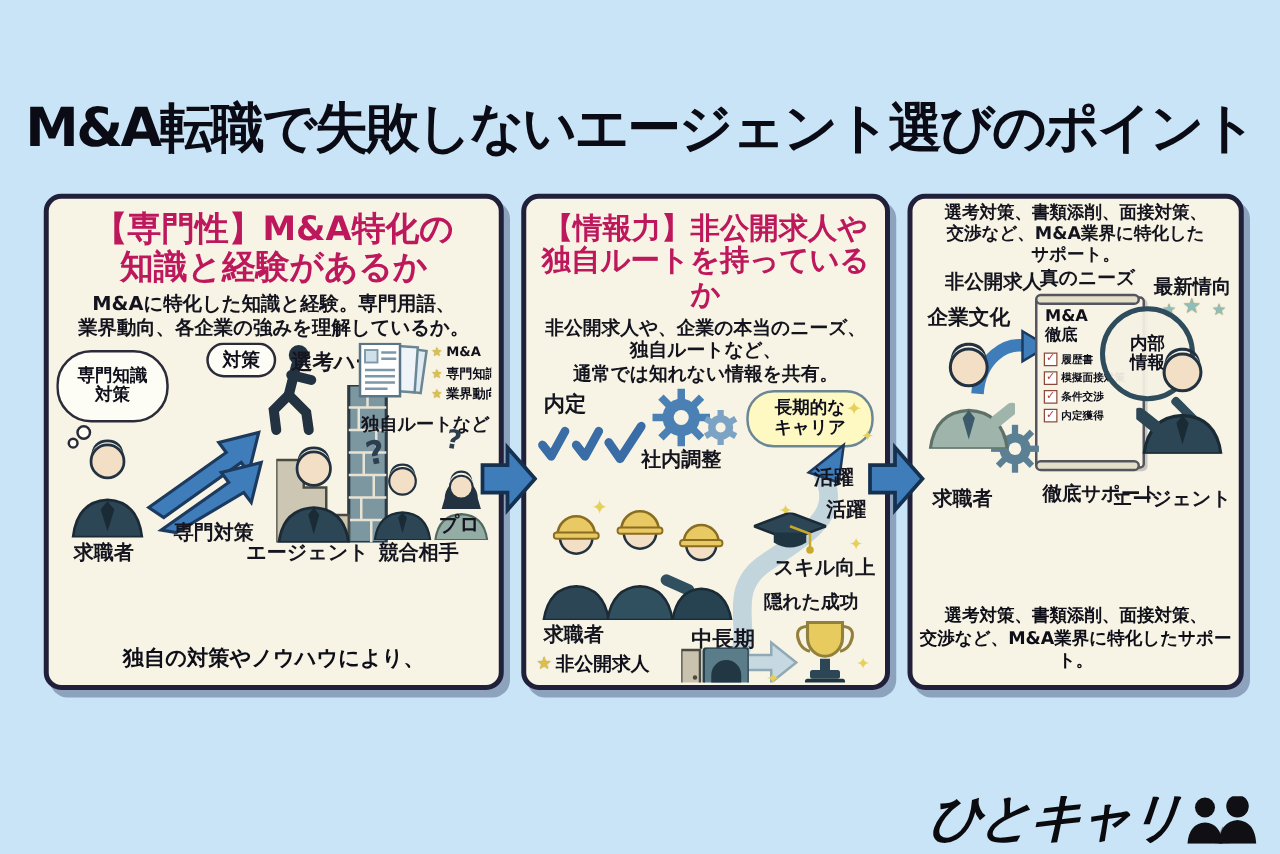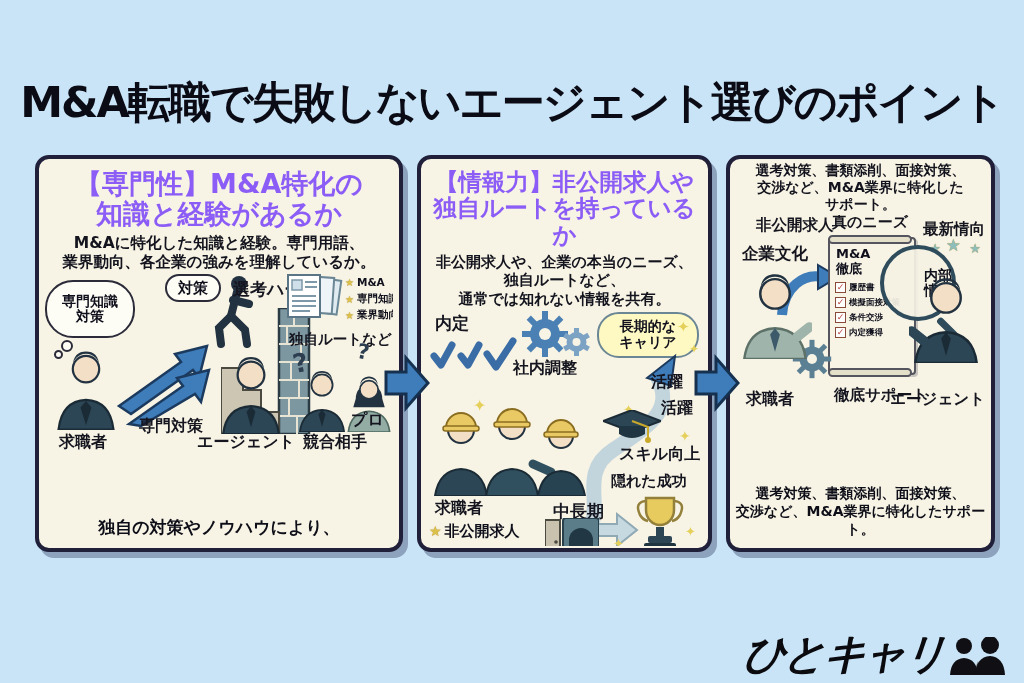--- a/index.html
+++ b/index.html
@@ -10,21 +10,21 @@
   .title{position:absolute;top:74px;left:0;width:100%;margin:0;text-align:center;
          font-size:43px;font-weight:900;letter-spacing:-2px;color:#0b0b15;white-space:nowrap;}
 
   .panel{position:absolute;top:155px;height:397px;box-sizing:border-box;
          background:#f8f4e5;border:4px solid #20203a;border-radius:14px;
          box-shadow:5px 6px 0 rgba(30,40,80,.35);display:flex;flex-direction:column;}
   .p1{left:35px;width:368px;}
   .p2{left:417px;width:295px;}
   .p3{left:726px;width:269px;}
 
-  .p-head{text-align:center;font-weight:900;line-height:1.12;margin:10px 2px 2px;color:#8b5cf6;}
+  .p-head{text-align:center;font-weight:900;line-height:1.12;margin:10px 2px 2px;color:#be185d;}
   .p-head span{display:block;}
   .p1 .p-head{font-size:27px;}
   .p2 .p-head{font-size:23.5px;}
   .p3 .p-head{font-size:21px;}
 
   .p-desc{text-align:center;font-weight:700;margin:3px 2px 0;line-height:1.22;color:#14141e;}
   .p-desc span{display:block;}
   .p1 .p-desc{font-size:15.5px;}
   .p2 .p-desc{font-size:15px;}
   .p3 .p-desc{font-size:14px;}
@@ -52,21 +52,21 @@
 
   .scroll{position:absolute;box-sizing:border-box;background:#f7f4e6;border:2px solid #55555f;
           border-radius:4px;box-shadow:2px 2px 0 rgba(60,60,80,.25);}
   .scroll-curl{position:absolute;width:100%;height:9px;background:#e3dfc9;border:2px solid #55555f;
           border-radius:5px;box-sizing:border-box;left:-2px;}
   .ck-row{display:flex;align-items:center;gap:3px;font-size:8.5px;font-weight:700;margin:3px 0 0 5px;white-space:nowrap;}
   .ck{display:inline-flex;align-items:center;justify-content:center;width:9px;height:9px;
       border:1.5px solid #8a4a3a;background:#fff;color:#b5403a;font-size:9px;font-weight:900;line-height:1;}
 
   .magnifier{position:absolute;box-sizing:border-box;border:4px solid #2e4c5c;border-radius:50%;
-             background:rgba(244,241,227,.93);display:flex;flex-direction:column;align-items:flex-end;
+             background:rgba(244,241,227,.93);display:flex;flex-direction:column;align-items:center;
              justify-content:center;font-weight:900;line-height:1.1;}
   .mag-handle{position:absolute;width:7px;height:26px;background:#2e4c5c;border-radius:3px;}
 
   .flow-arrow{position:absolute;top:352px;z-index:5;}
 
   .logo{position:absolute;right:18px;bottom:8px;display:flex;align-items:flex-end;gap:4px;}
   .logo-text{font-size:42px;font-weight:900;font-style:italic;letter-spacing:-3px;
              transform:skewX(-6deg);color:#0a0a0f;line-height:1;}
 </style>
 </head>

